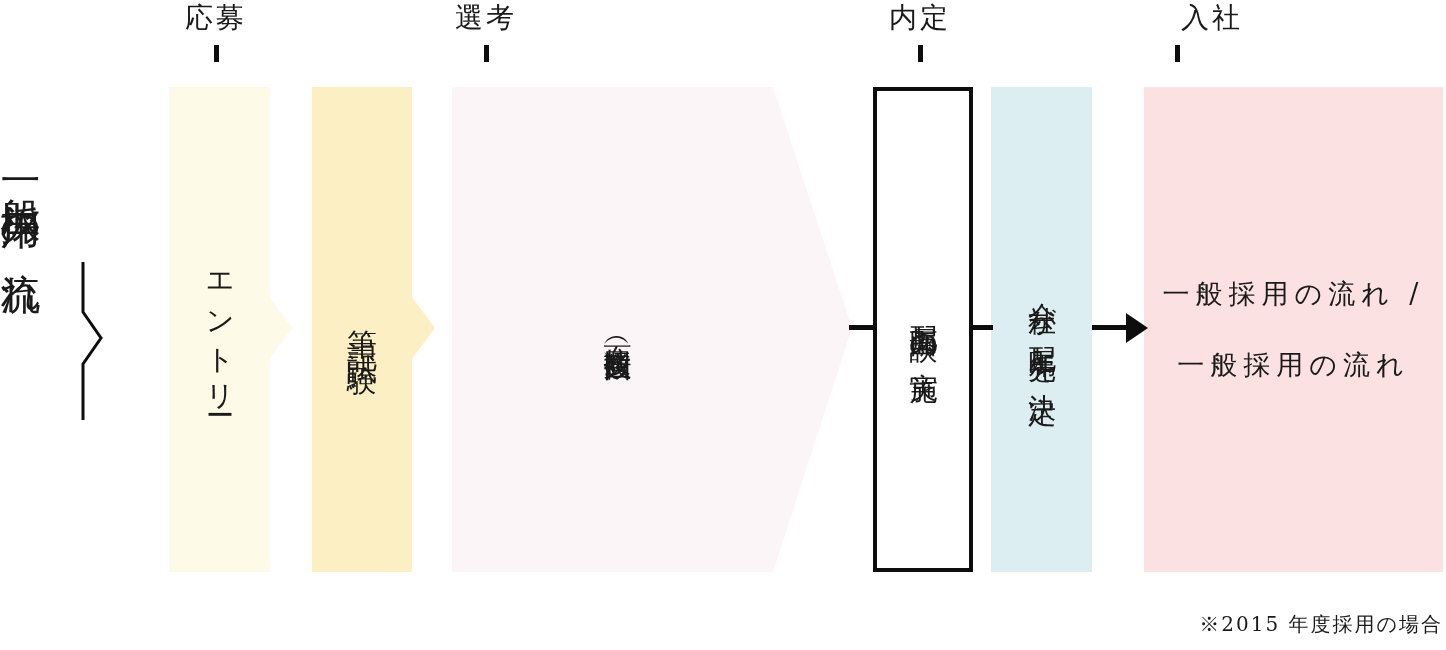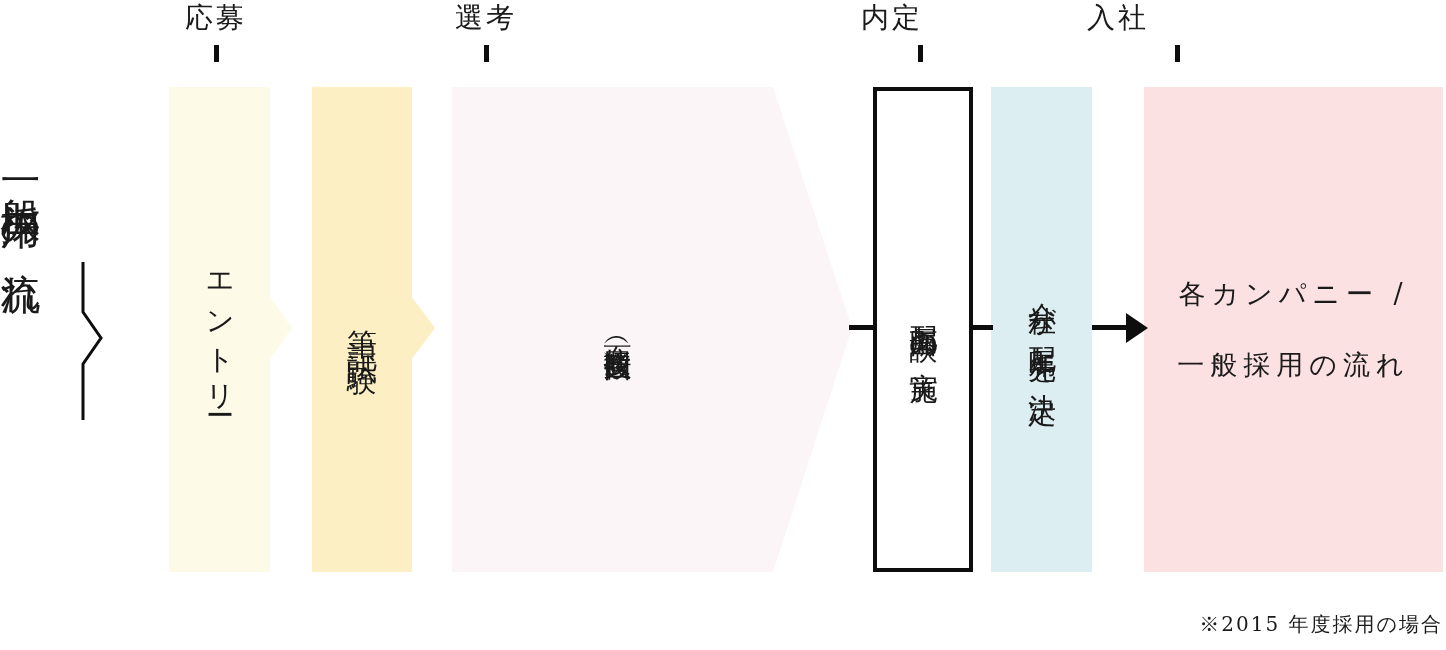--- a/index.html
+++ b/index.html
@@ -14,22 +14,22 @@
     font-size:40px;letter-spacing:7px;line-height:1;white-space:nowrap;
   }
   .brace{position:absolute;left:72px;top:255px;}
   
   .stage-label{
     position:absolute;top:0;width:140px;text-align:center;
     font-size:28px;letter-spacing:3px;line-height:36px;white-space:nowrap;
   }
   .stage-label.s1{left:146px;}
   .stage-label.s2{left:416px;}
-  .stage-label.s3{left:822px;text-align:center;}
-  .stage-label.s4{left:1048px;}
+  .stage-label.s3{left:850px;text-align:center;}
+  .stage-label.s4{left:1142px;}
   .stage-tick{position:absolute;top:45px;width:5px;height:17px;background:#0d0d0d;}
   .stage-tick.t1{left:214px;}
   .stage-tick.t2{left:484px;}
   .stage-tick.t3{left:918px;}
   .stage-tick.t4{left:1175px;}
   
   .col{
     position:absolute;top:87px;height:485px;
     display:flex;align-items:center;justify-content:center;
   }
@@ -113,21 +113,21 @@
 
   <div class="col step4">
     <span class="vtext">配属面談の実施</span>
   </div>
 
   <div class="col step5" style="background-color: rgb(221, 238, 242);">
     <span class="vtext">会社が配属先を決定</span>
   </div>
 
   <div class="col step6" style="background-color: rgb(251, 225, 226);">
-    <div class="hline">各カンパニー /</div>
+    <div class="hline">一般採用の流れ /</div>
     <div class="hline">一般採用の流れ</div>
   </div>
 
   <div class="connector a"></div>
   <div class="connector b"></div>
   <div class="connector c"></div>
   <div class="arrowhead"></div>
 
   <div class="footnote">※2015 年度採用の場合</div>
 

